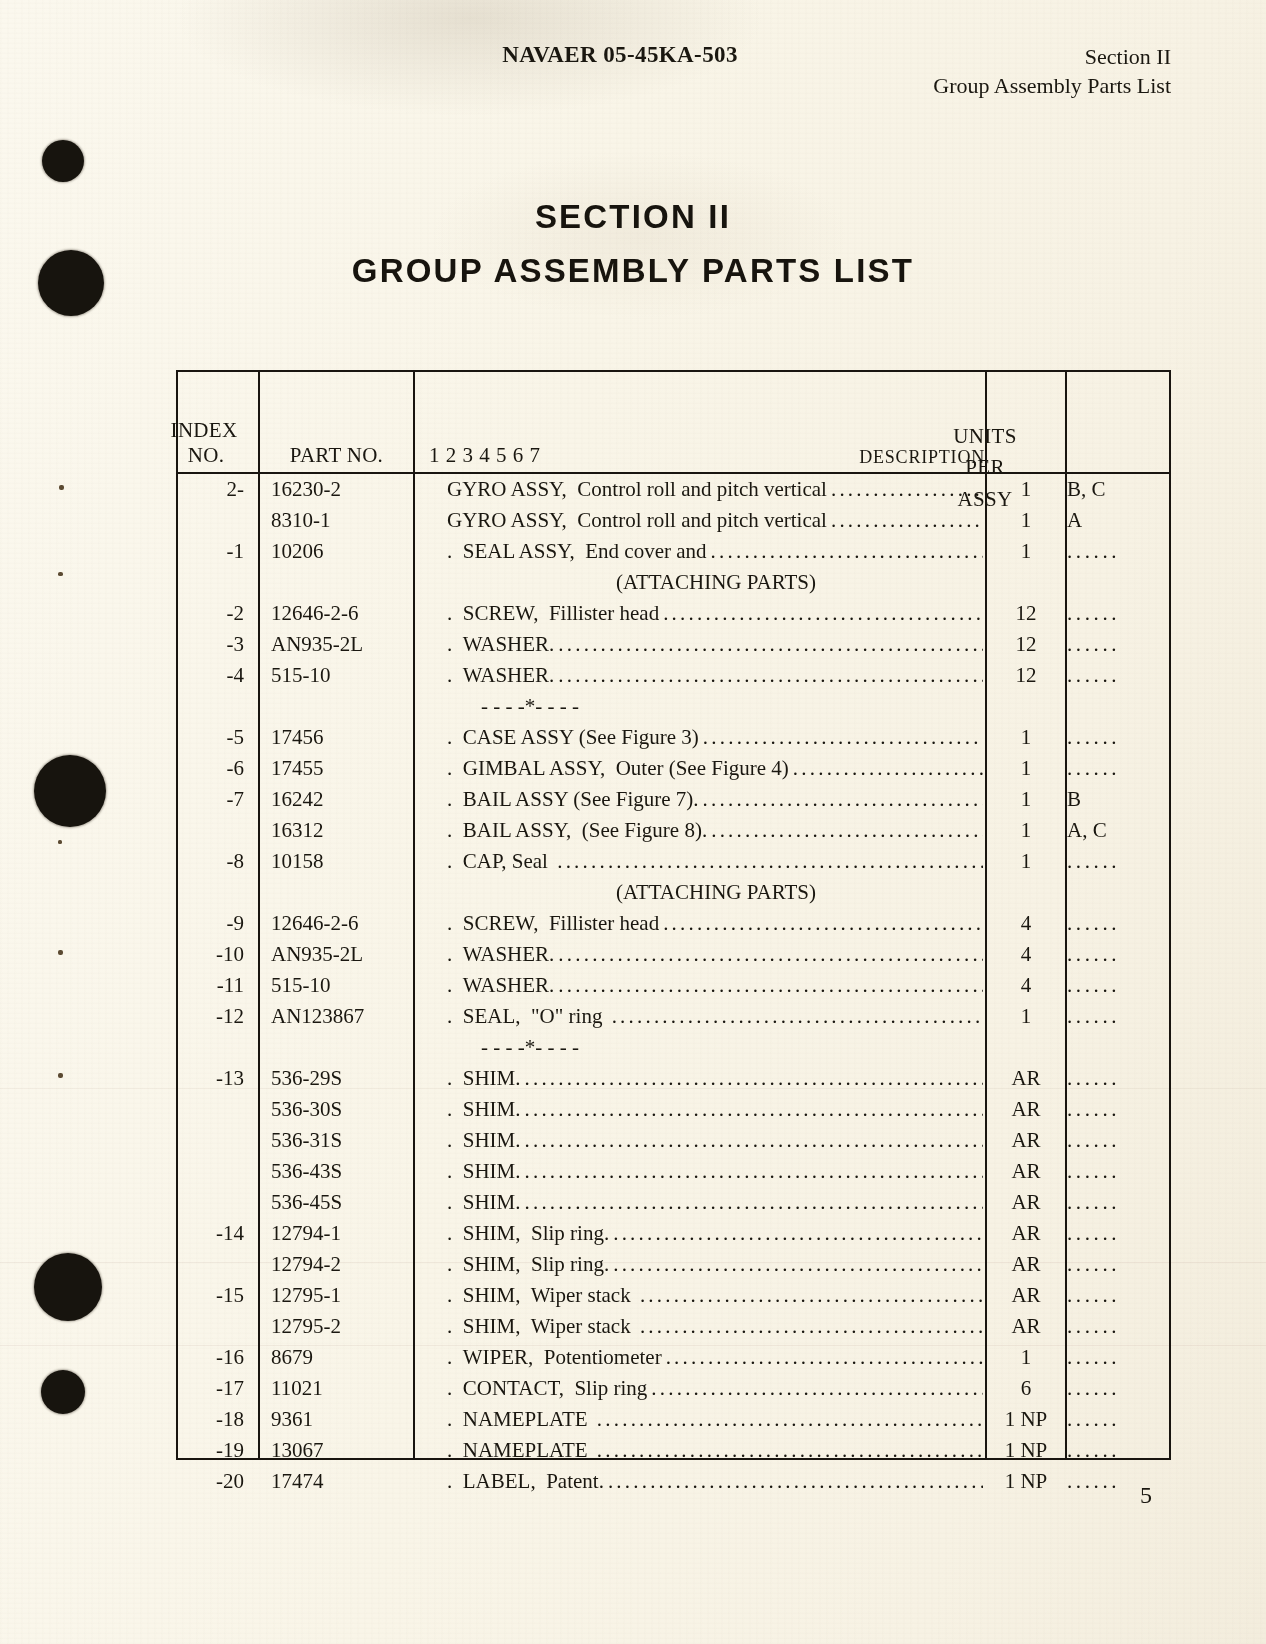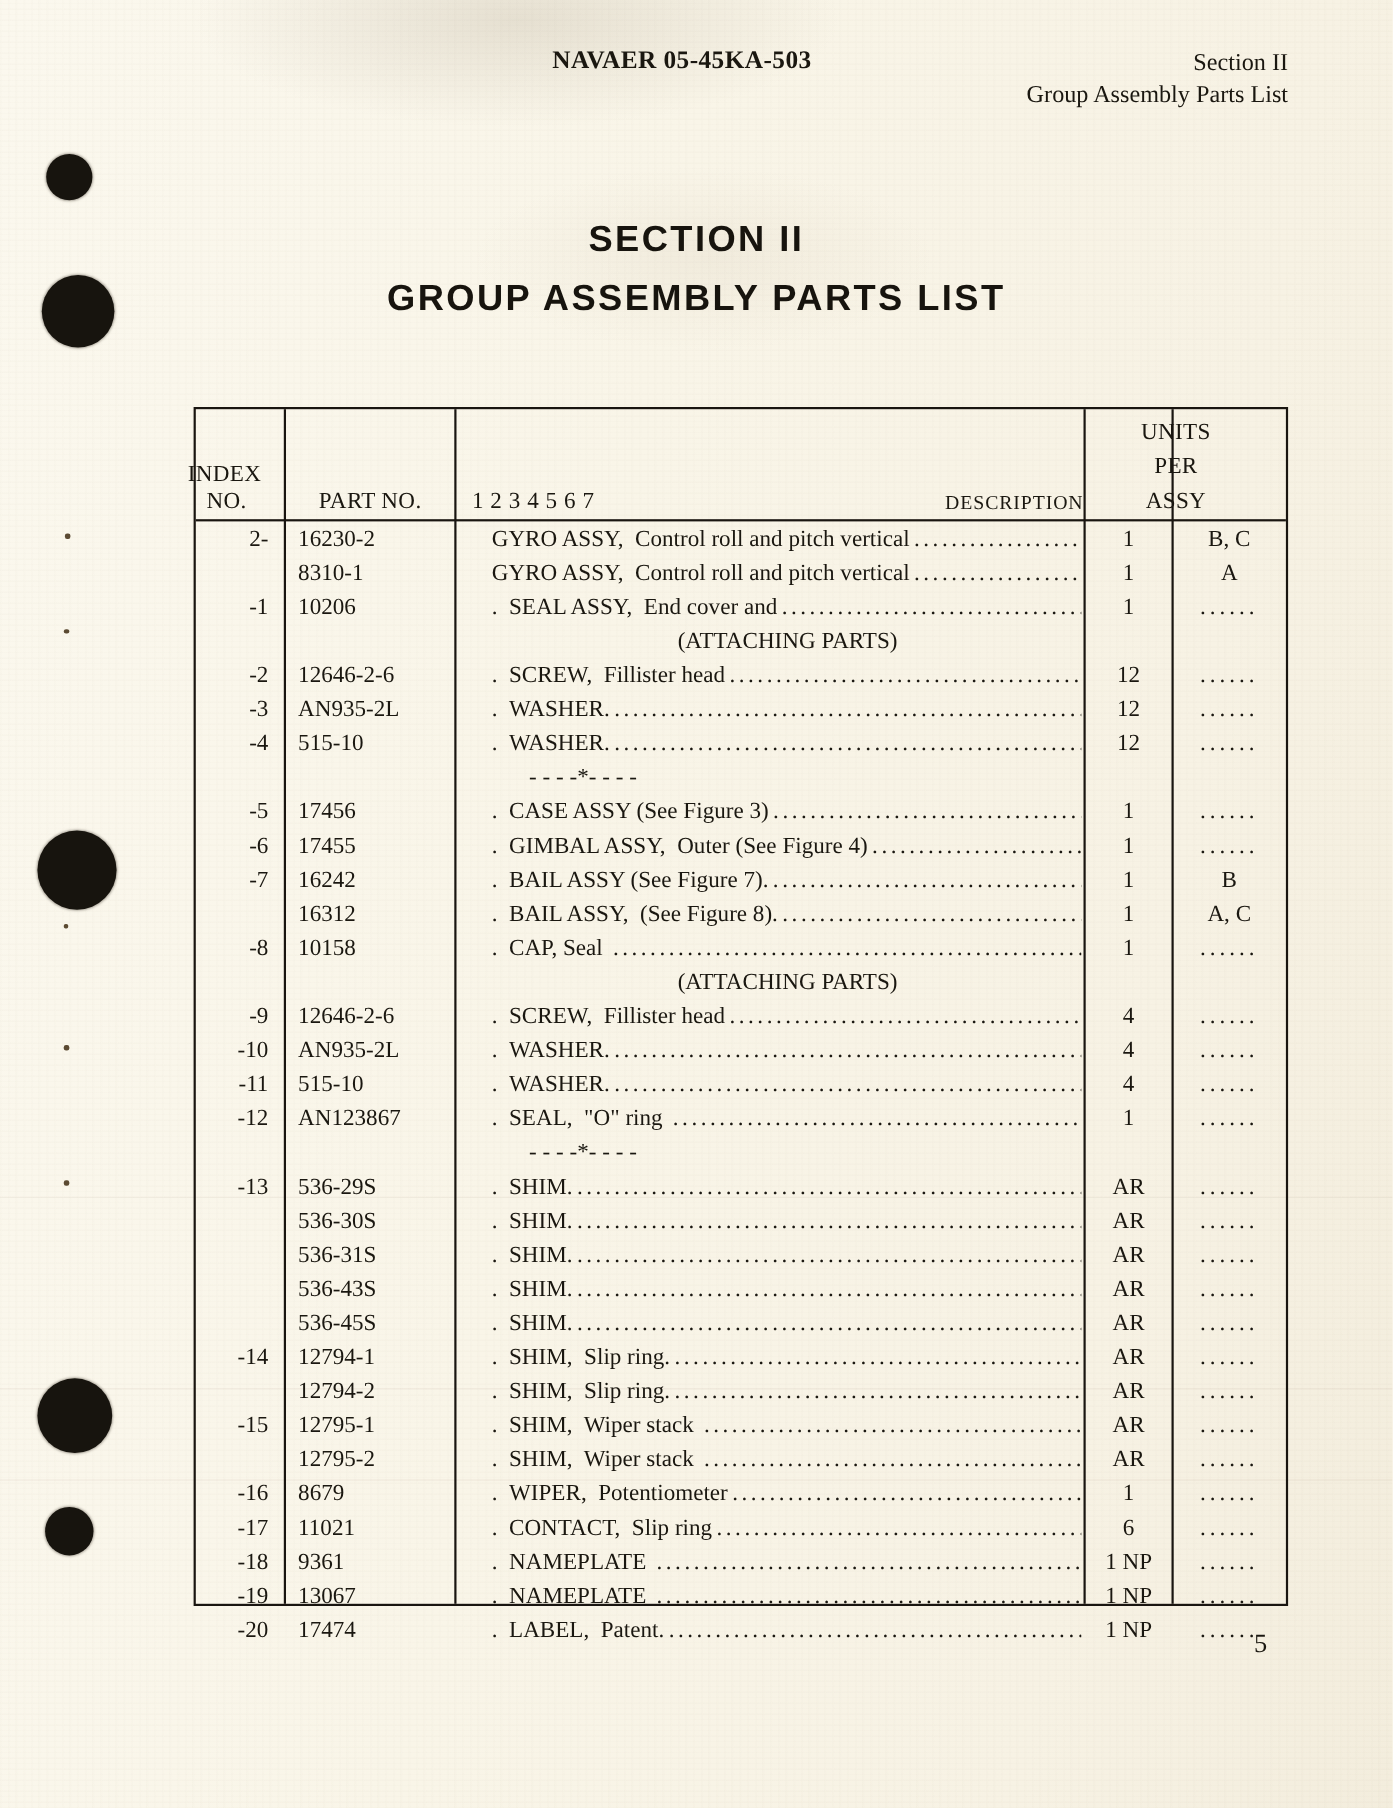--- a/index.html
+++ b/index.html
@@ -59,21 +59,21 @@
     border:2.5px solid #191510;
     box-sizing:border-box;
   }
   .vline{position:absolute;top:0;bottom:0;width:2px;background:#191510;}
   .hline{position:absolute;left:0;right:0;height:2px;background:#191510;}
 
   
   .c-index{left:0;width:56px;}
   .c-part{left:82px;width:153px;}
   .c-desc{left:237px;width:570px;}
-  .c-units{left:852px;width:78px;}
+  .c-units{left:768px;width:78px;margin-top:44px;}
   .c-code{left:889px;width:101px;}
 
   .hdr{position:absolute;left:0;top:0;right:0;height:100px;}
   .hdr .cell{
     position:absolute;top:0;height:100px;
     display:flex;flex-direction:column;justify-content:flex-end;
     align-items:center;text-align:center;
     font-size:21px;letter-spacing:.3px;line-height:1.18;
     padding-bottom:4px;box-sizing:border-box;
     white-space:nowrap;
@@ -99,21 +99,21 @@
   }
   .row .f{
     position:absolute;top:0;height:31px;line-height:31px;
     font-size:21px;white-space:nowrap;
     box-sizing:border-box;
   }
   .f-index{left:0;width:80px;text-align:right;padding-right:14px;}
   .f-part{left:82px;width:134px;text-align:left;padding-left:11px;}
   .f-desc{left:237px;width:570px;text-align:left;padding-left:32px;overflow:hidden;}
   .f-units{left:809px;width:78px;text-align:center;}
-  .f-code{left:889px;width:101px;text-align:center;}
+  .f-code{left:889px;width:101px;text-align:left;}
 
   .desc-inner{display:flex;align-items:baseline;width:100%;}
   .d-lead{flex:0 0 auto;white-space:pre;}
   .d-text{flex:0 0 auto;white-space:pre;}
   .d-leader{
     flex:1 1 auto;overflow:hidden;white-space:nowrap;
     letter-spacing:3.2px;margin-left:4px;margin-right:2px;
     font-size:21px;
   }
   .center-only{justify-content:center;}

